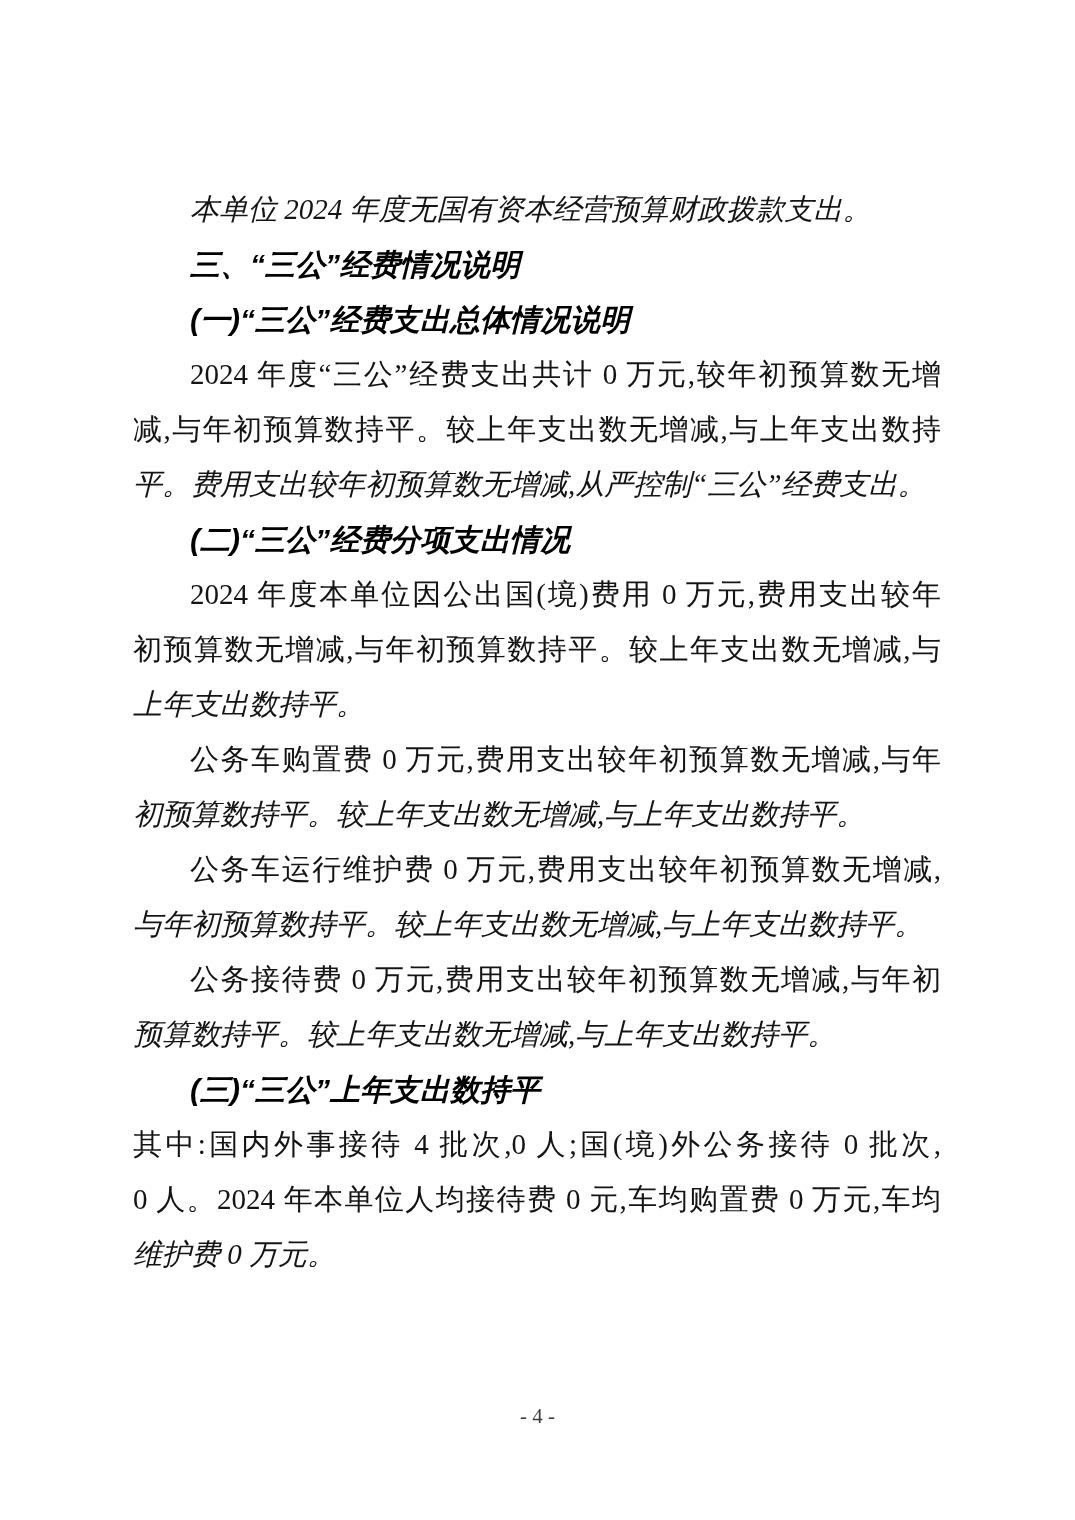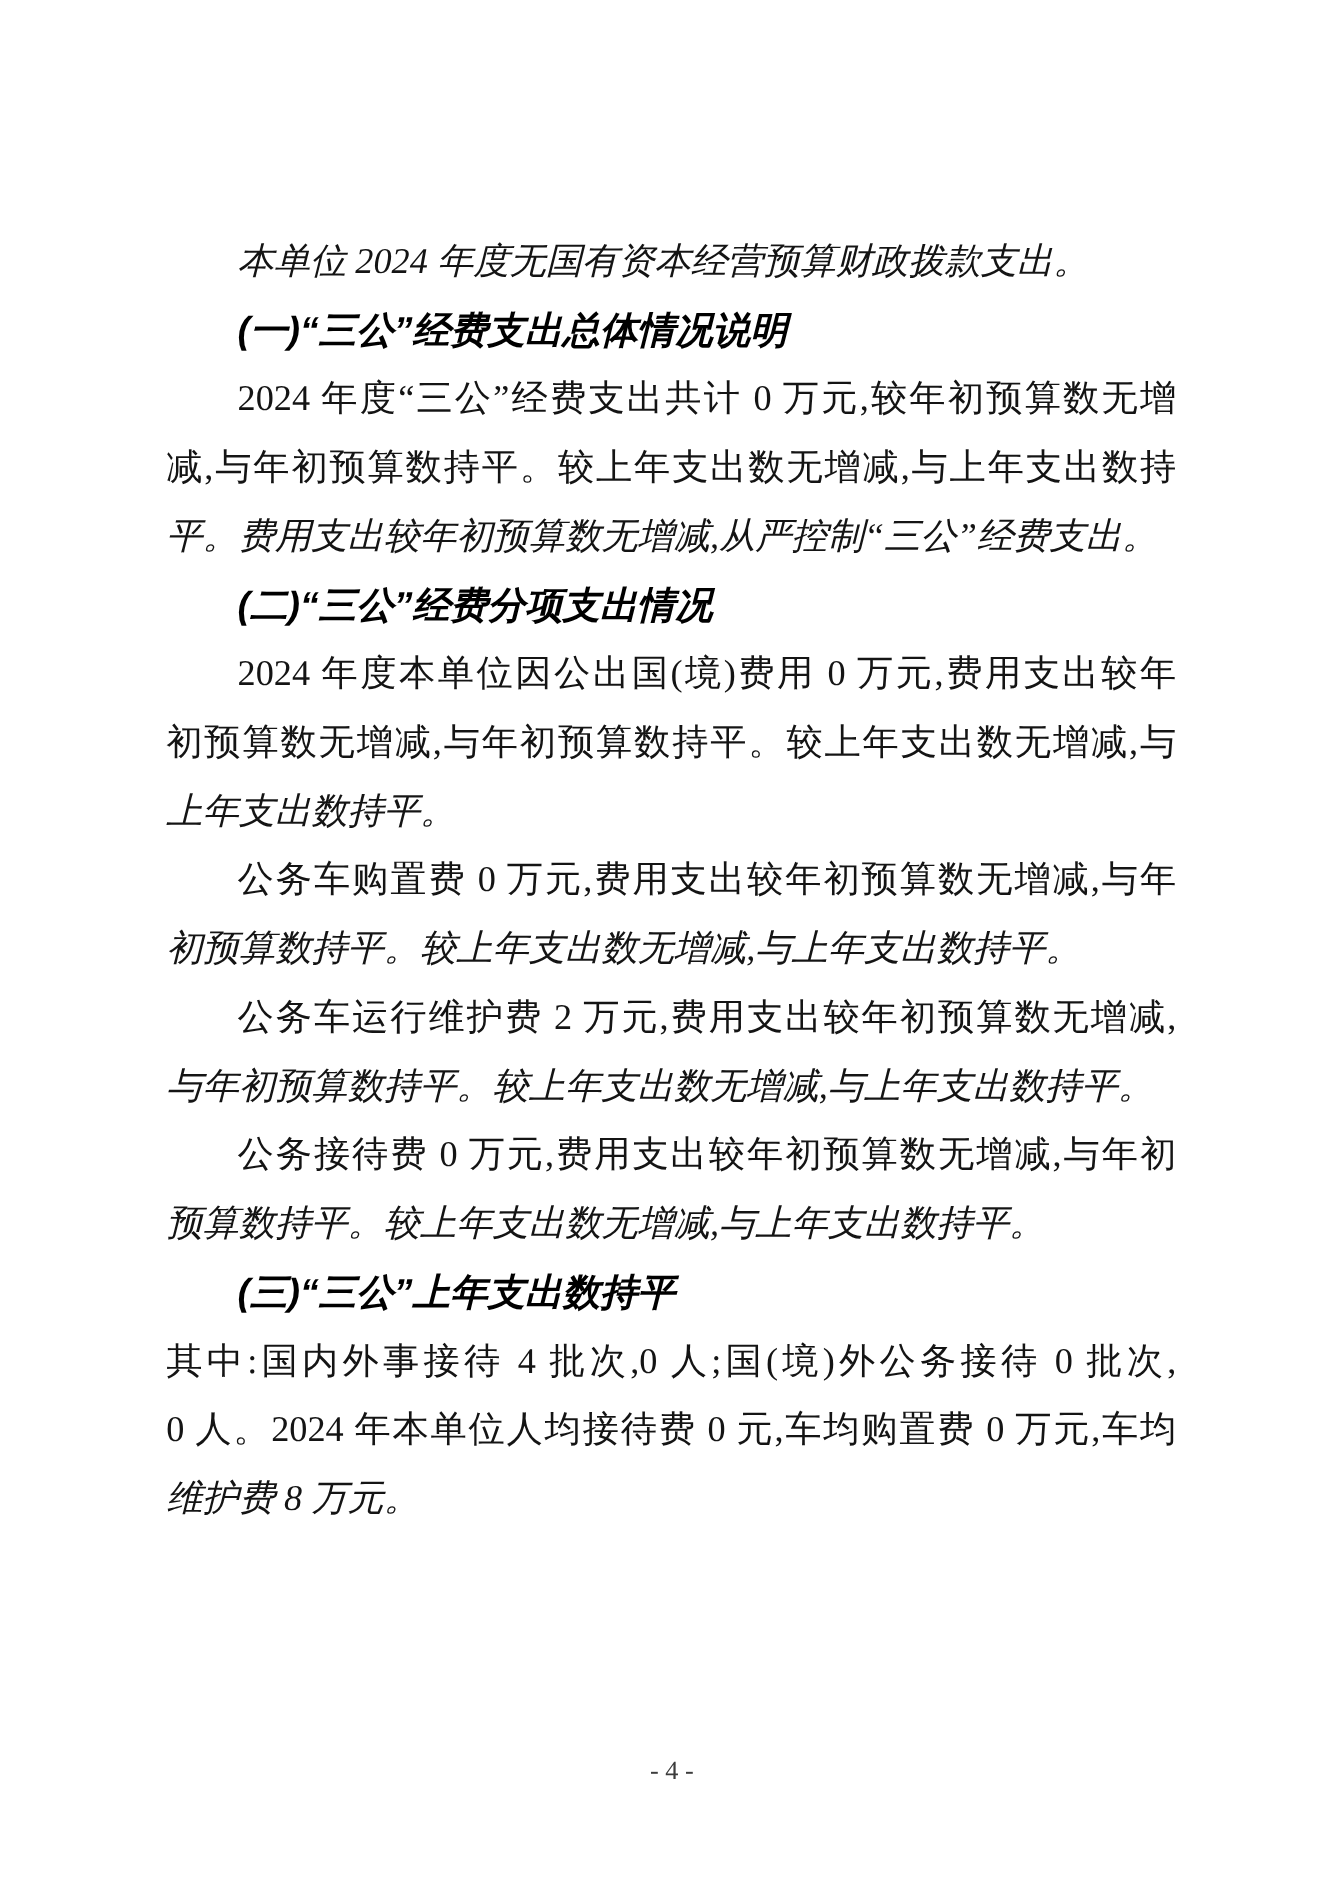--- a/index.html
+++ b/index.html
@@ -54,20 +54,23 @@
   }
 </style>
 </head>
 <body>
 
 <div class="page">
   <main class="content" id="content">
       <div class="block block-paragraph">
         <div class="line para-first para-last">本单位 2024 年度无国有资本经营预算财政拨款支出。</div>
       </div>
+      <div class="block block-heading1">
+        <div class="line para-first para-last">三、“三公”经费情况说明</div>
+      </div>
       <div class="block block-heading2">
         <div class="line para-first para-last">(一)“三公”经费支出总体情况说明</div>
       </div>
       <div class="block block-paragraph">
         <div class="line para-first">2024 年度“三公”经费支出共计 0 万元,较年初预算数无增</div>
         <div class="line">减,与年初预算数持平。较上年支出数无增减,与上年支出数持</div>
         <div class="line para-last">平。费用支出较年初预算数无增减,从严控制“三公”经费支出。</div>
       </div>
       <div class="block block-heading2">
         <div class="line para-first para-last">(二)“三公”经费分项支出情况</div>
@@ -75,30 +78,30 @@
       <div class="block block-paragraph">
         <div class="line para-first">2024 年度本单位因公出国(境)费用 0 万元,费用支出较年</div>
         <div class="line">初预算数无增减,与年初预算数持平。较上年支出数无增减,与</div>
         <div class="line para-last">上年支出数持平。</div>
       </div>
       <div class="block block-paragraph">
         <div class="line para-first">公务车购置费 0 万元,费用支出较年初预算数无增减,与年</div>
         <div class="line para-last">初预算数持平。较上年支出数无增减,与上年支出数持平。</div>
       </div>
       <div class="block block-paragraph">
-        <div class="line para-first">公务车运行维护费 2 万元,费用支出较年初预算数无增减,</div>
+        <div class="line para-first">公务车运行维护费 0 万元,费用支出较年初预算数无增减,</div>
         <div class="line para-last">与年初预算数持平。较上年支出数无增减,与上年支出数持平。</div>
       </div>
       <div class="block block-paragraph">
         <div class="line para-first">公务接待费 0 万元,费用支出较年初预算数无增减,与年初</div>
         <div class="line para-last">预算数持平。较上年支出数无增减,与上年支出数持平。</div>
       </div>
       <div class="block block-heading2">
         <div class="line para-first para-last">(三)“三公”上年支出数持平</div>
       </div>
       <div class="block block-paragraph">
         <div class="line">其中:国内外事接待 4 批次,0 人;国(境)外公务接待 0 批次,</div>
         <div class="line">0 人。2024 年本单位人均接待费 0 元,车均购置费 0 万元,车均</div>
-        <div class="line para-last">维护费 8 万元。</div>
+        <div class="line para-last">维护费 0 万元。</div>
       </div>
     </main>
   <footer class="page-footer">- 4 -</footer>
 </div>
 
 </body></html>

